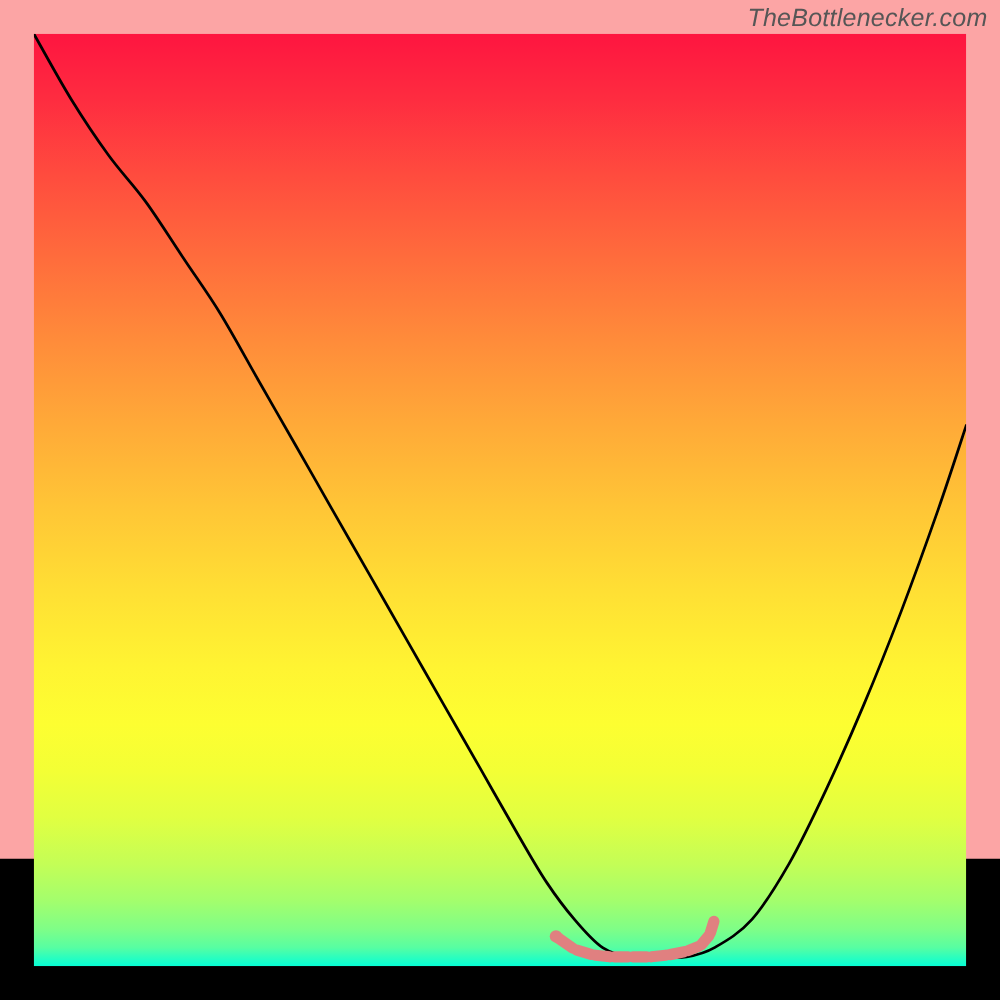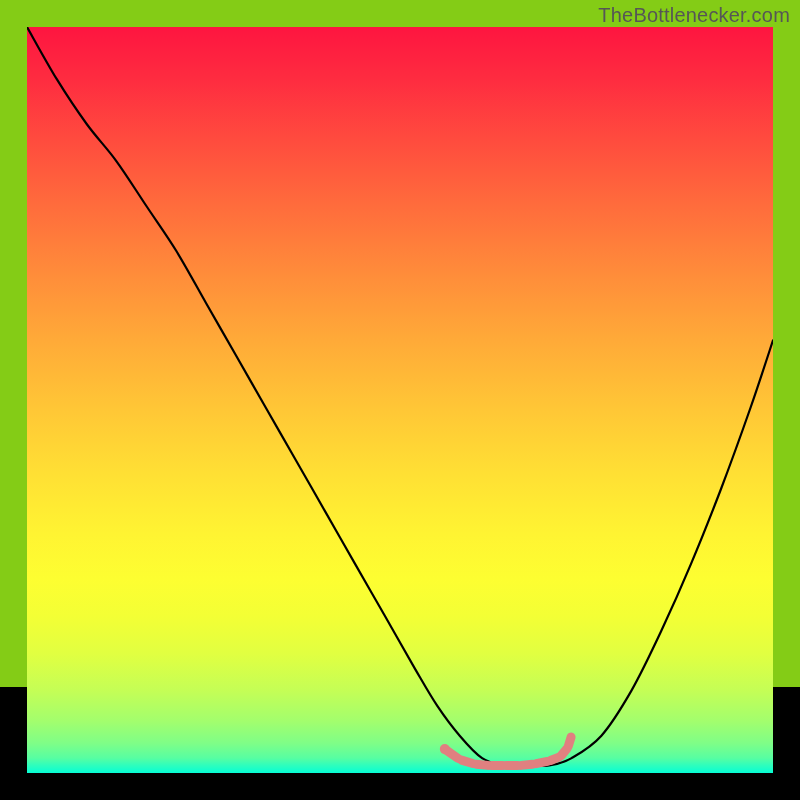--- a/index.html
+++ b/index.html
@@ -1,21 +1,22 @@
 <!DOCTYPE html>
 <html><head>
 <meta charset="utf-8">
 <style>
   * { margin: 0; padding: 0; box-sizing: border-box; }
   html, body { width: 800px; height: 800px; overflow: hidden; background: #000; }
   .container {
     position: relative;
     width: 800px;
     height: 687px;
-    background: #84cc16;
+    background: #fca5a5;
+    font-style: italic;
   }
   .watermark {
     position: absolute;
     top: 4px;
     right: 10px;
     font-family: Arial, Helvetica, sans-serif;
     font-size: 20px;
     font-weight: 500;
     color: #565656;
     letter-spacing: 0.2px;

